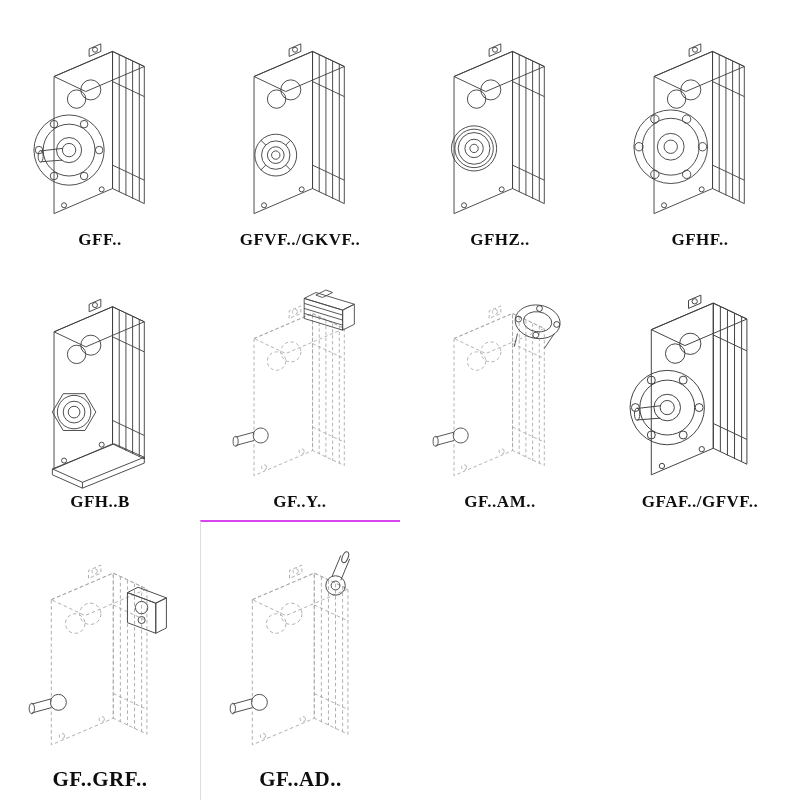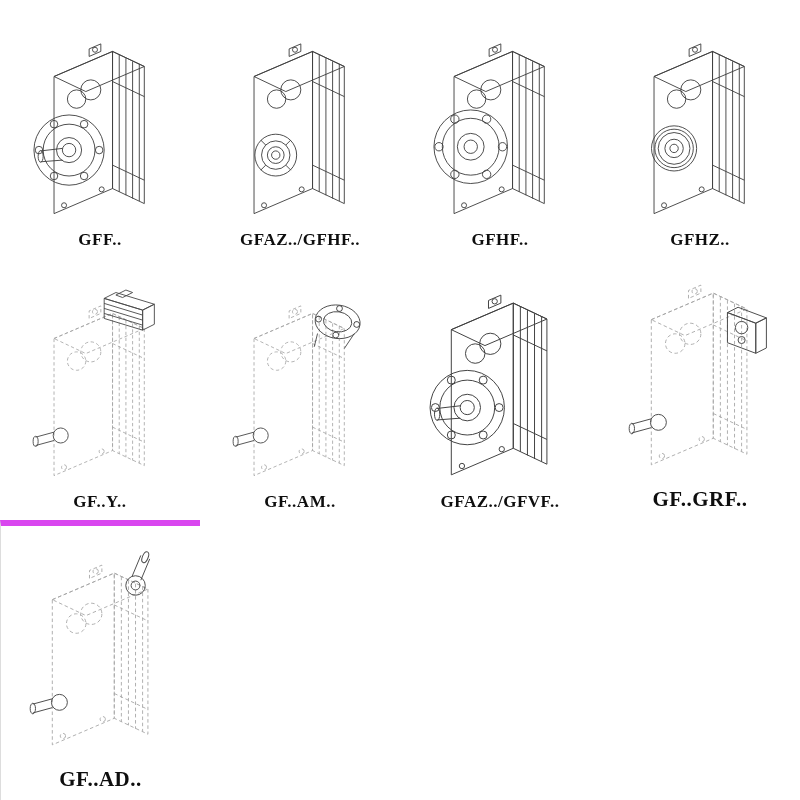--- a/index.html
+++ b/index.html
@@ -11,21 +11,21 @@
   .grid {
     display:grid; width:800px; height:800px;
     grid-template-columns:repeat(4,200px);
     grid-template-rows:258px 262px 280px;
   }
   .cell {
     display:flex; flex-direction:column;
     align-items:center; justify-content:flex-end;
     padding:0 2px 8px;
   }
-  .cell-ad { border-top:6px solid #d946ef; border-left:1px solid #ddd; }
+  .cell-ad { border-top:2px solid #d946ef; border-left:1px solid #ddd; }
   .art { width:168px; height:204px; }
   .row3 .art { height:216px; }
   figcaption {
     font-weight:bold; font-size:17px; letter-spacing:.5px;
     color:#0e0e0e; margin-top:3px; white-space:nowrap;
   }
   figcaption.big { font-size:21px;margin-top:8px; }
   
   .solid { stroke:#3f3f3f; fill:none; stroke-width:1.1; }
   .ghost { stroke:#a5a5a5; fill:none; stroke-width:1; stroke-dasharray:4 3; }
@@ -87,21 +87,35 @@
         <circle cx="56" cy="158" r="25"></circle>
           <circle cx="56" cy="158" r="17"></circle>
         <circle cx="56" cy="158" r="10"></circle>
           <circle cx="56" cy="158" r="5"></circle>
         <line x1="68" y1="170" x2="74" y2="176"></line>
           <line x1="44" y1="170" x2="38" y2="176"></line>
         <line x1="44" y1="146" x2="38" y2="140"></line>
           <line x1="68" y1="146" x2="74" y2="140"></line>
       </g>
     </svg>
-    <figcaption>GFAZ../GFHF..</figcaption>
+    <figcaption>GFVF../GKVF..</figcaption>
+  </figure>
+
+  <figure class="cell">
+    <svg class="art" viewBox="0 0 170 244">
+      <use href="#gbx-housing" class="solid"></use>
+      <g class="solid">
+        <circle cx="54" cy="150" r="27"></circle>
+          <circle cx="54" cy="150" r="23"></circle>
+        <circle cx="54" cy="150" r="19"></circle>
+          <circle cx="54" cy="150" r="11"></circle>
+        <circle cx="54" cy="150" r="5"></circle>
+      </g>
+    </svg>
+    <figcaption>GFHZ..</figcaption>
   </figure>
 
   <figure class="cell">
     <svg class="art" viewBox="0 0 170 244">
       <use href="#gbx-housing" class="solid"></use>
       <g class="solid">
         <circle cx="50" cy="148" r="44"></circle>
           <circle cx="50" cy="148" r="34"></circle>
         <circle cx="50" cy="148" r="16"></circle>
           <circle cx="50" cy="148" r="8"></circle>
@@ -109,35 +123,40 @@
           <circle cx="69" cy="181" r="5"></circle>
         <circle cx="31" cy="181" r="5"></circle>
           <circle cx="12" cy="148" r="5"></circle>
         <circle cx="31" cy="115" r="5"></circle>
           <circle cx="69" cy="115" r="5"></circle>
       </g>
     </svg>
     <figcaption>GFHF..</figcaption>
   </figure>
 
-  <figure class="cell">
-    <svg class="art" viewBox="0 0 170 244">
-      <use href="#gbx-housing" class="solid"></use>
-      <g class="solid">
-        <circle cx="54" cy="150" r="27"></circle>
-          <circle cx="54" cy="150" r="23"></circle>
-        <circle cx="54" cy="150" r="19"></circle>
-          <circle cx="54" cy="150" r="11"></circle>
-        <circle cx="54" cy="150" r="5"></circle>
-      </g>
-    </svg>
-    <figcaption>GFHZ..</figcaption>
-  </figure>
-
-
+
+  <figure class="cell">
+    <svg class="art" viewBox="0 0 170 244">
+      <g transform="translate(0,-8)">
+        <use href="#gbx-housing" class="solid"></use>
+        <g class="solid">
+          <polygon points="80,160 67,182 41,182 28,160 41,138 67,138"></polygon>
+          <circle cx="54" cy="160" r="20"></circle>
+            <circle cx="54" cy="160" r="13"></circle>
+            <circle cx="54" cy="160" r="7"></circle>
+          <polygon points="28,228 102,198 138,214 64,244"></polygon>
+          <line x1="28" y1="228" x2="28" y2="235"></line>
+          <line x1="64" y1="244" x2="64" y2="251"></line>
+          <line x1="138" y1="214" x2="138" y2="221"></line>
+          <polyline points="28,235 64,251 138,221"></polyline>
+        </g>
+      </g>
+    </svg>
+    <figcaption>GFH..B</figcaption>
+  </figure>
 
   <figure class="cell">
     <svg class="art" viewBox="0 0 170 244">
       <use href="#gbx-housing" class="ghost"></use>
       <g class="over">
         <polygon points="90,16 136,30 136,54 90,40"></polygon>
         <polygon points="90,16 104,9 150,23 136,30"></polygon>
         <polygon points="136,30 150,23 150,47 136,54"></polygon>
         <line x1="90" y1="22" x2="136" y2="36"></line>
         <line x1="90" y1="28" x2="136" y2="42"></line>
@@ -187,21 +206,21 @@
           <circle cx="66" cy="183" r="4.5"></circle>
         <circle cx="30" cy="183" r="4.5"></circle>
           <circle cx="12" cy="152" r="4.5"></circle>
         <circle cx="30" cy="121" r="4.5"></circle>
           <circle cx="66" cy="121" r="4.5"></circle>
         <line x1="40" y1="150" x2="14" y2="153"></line>
           <line x1="40" y1="164" x2="14" y2="166"></line>
         <ellipse cx="14" cy="159.5" rx="3" ry="7"></ellipse>
       </g>
     </svg>
-    <figcaption>GFAZ../GFVF..</figcaption>
+    <figcaption>GFAF../GFVF..</figcaption>
   </figure>
 
 
   <figure class="cell row3">
     <svg class="art" viewBox="0 0 170 244">
       <use href="#gbx-housing" class="ghost"></use>
       <g class="over">
         <polygon points="116,56 148,68 148,102 116,90"></polygon>
         <polygon points="116,56 128,50 160,62 148,68"></polygon>
         <polygon points="148,68 160,62 160,96 148,102"></polygon>

